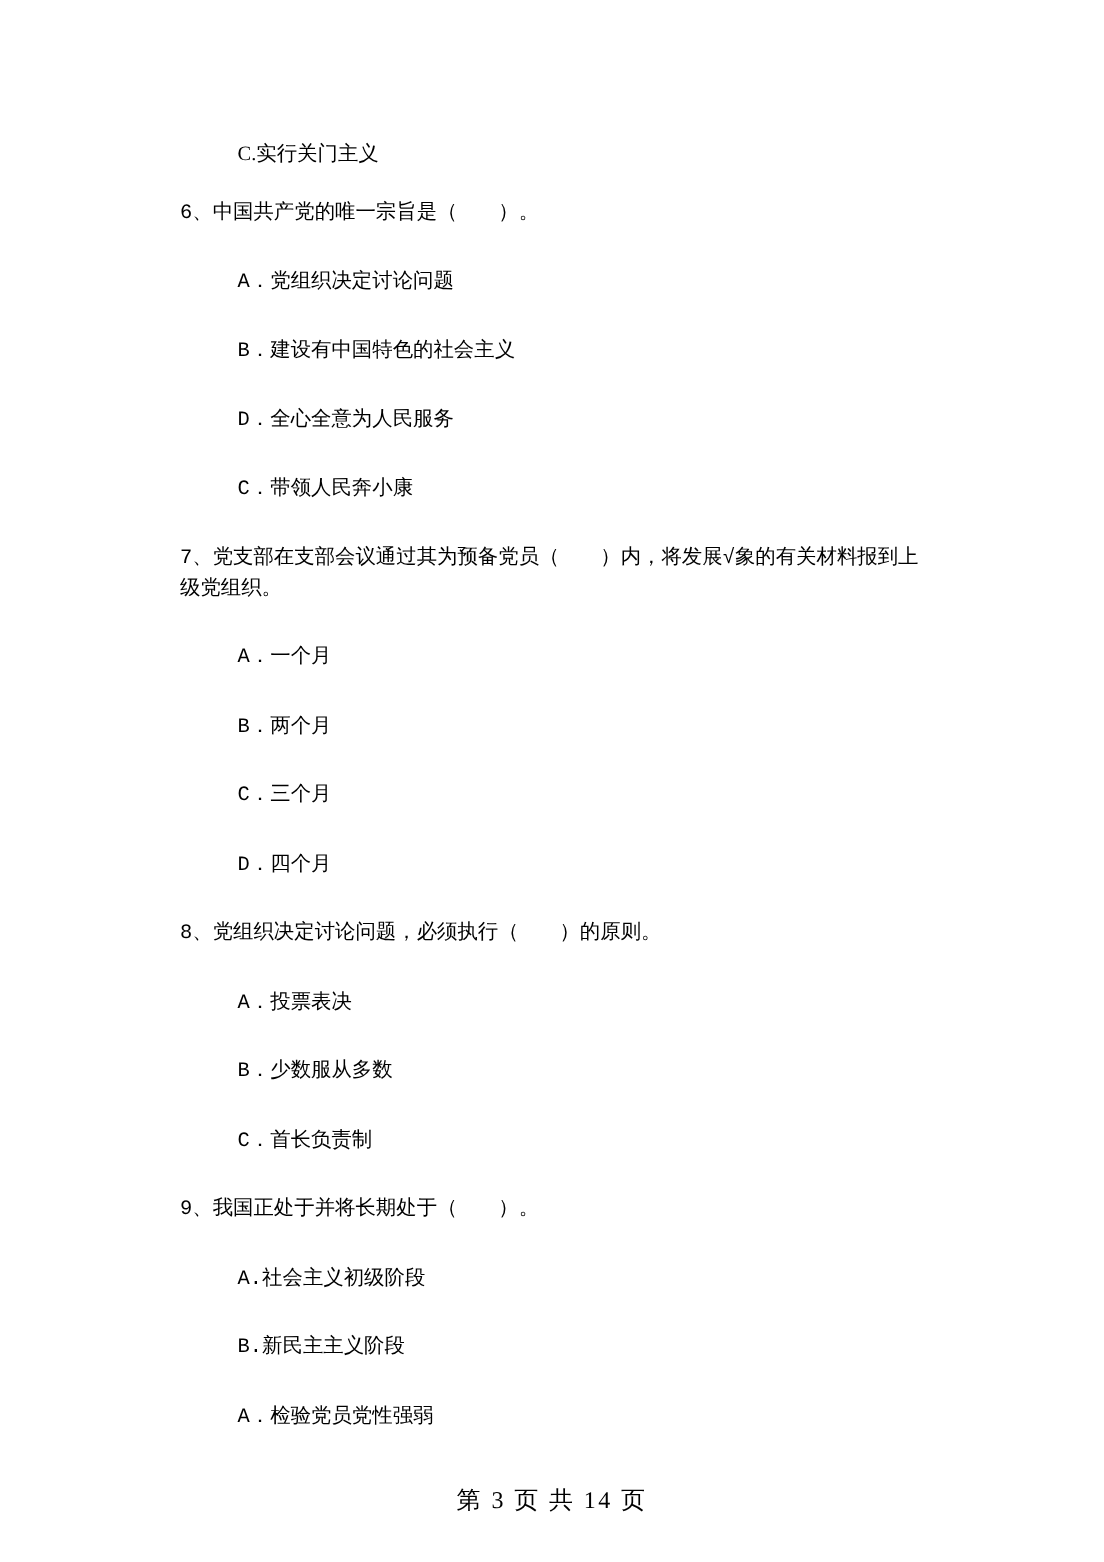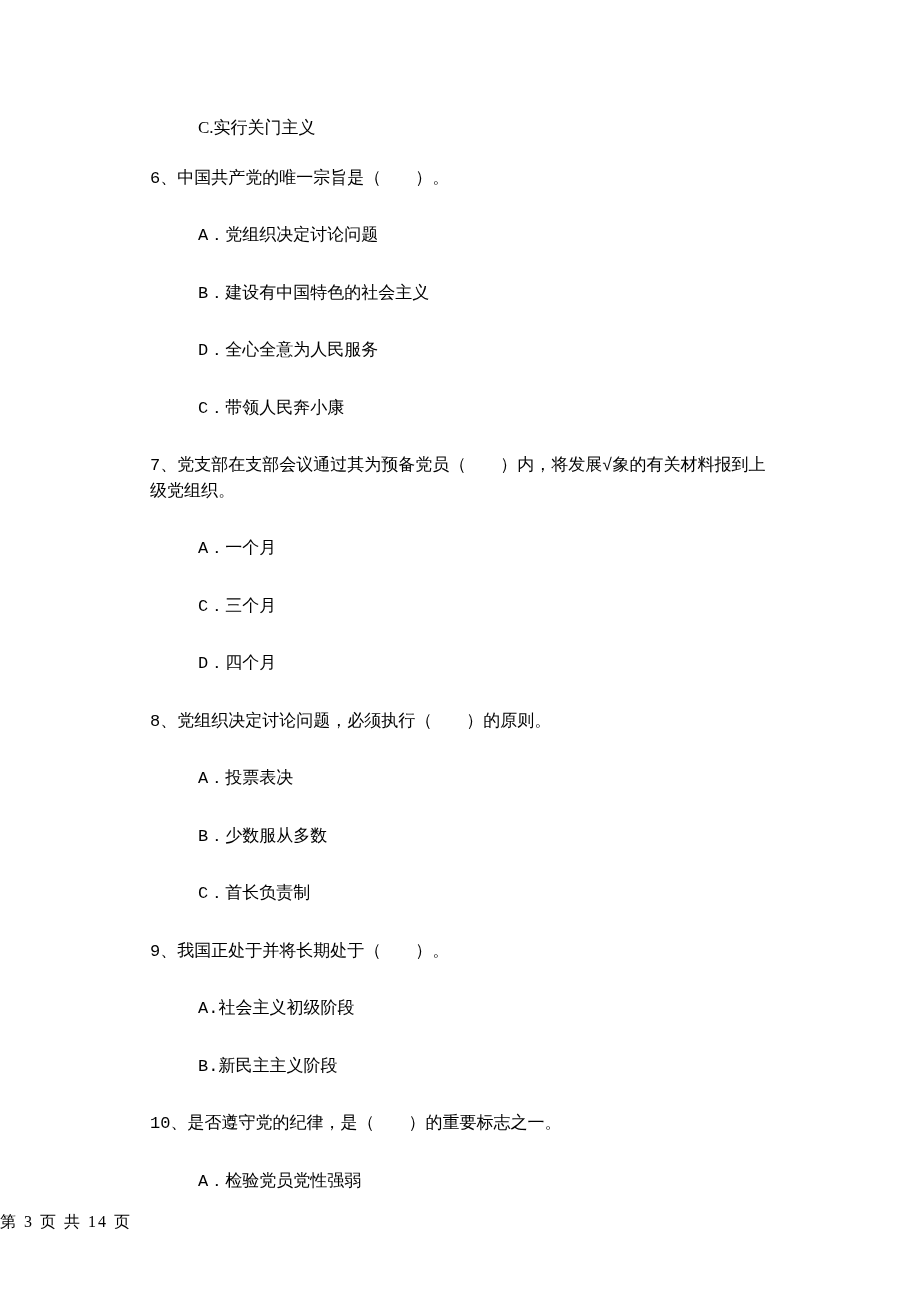--- a/index.html
+++ b/index.html
@@ -33,61 +33,62 @@
     }
     .option {
       padding-left: 48px;
       margin-bottom: 32px;
     }
     .option:last-child {
       margin-bottom: 0;
     }
     .page-footer {
       position: absolute;
-      bottom: 68px;
+      bottom: 36px;
       width: 100%;
-      font-size: 16px;
+      text-align: center;
+      font-size: 20px;
       letter-spacing: 2px;
     }
   </style>
 </head>
 <body>
 
 <div class="page-content">
   <div class="option-continuation">C.实行关门主义</div>
 
   <div class="question">
     <div class="question-text">6、中国共产党的唯一宗旨是（　　）。</div>
     <div class="option">A．党组织决定讨论问题</div>
     <div class="option">B．建设有中国特色的社会主义</div>
     <div class="option">D．全心全意为人民服务</div>
     <div class="option">C．带领人民奔小康</div>
   </div>
 
   <div class="question">
     <div class="question-text">7、党支部在支部会议通过其为预备党员（　　）内，将发展√象的有关材料报到上级党组织。</div>
     <div class="option">A．一个月</div>
+    <div class="option">B．两个月</div>
     <div class="option">C．三个月</div>
     <div class="option">D．四个月</div>
   </div>
 
   <div class="question">
     <div class="question-text">8、党组织决定讨论问题，必须执行（　　）的原则。</div>
     <div class="option">A．投票表决</div>
     <div class="option">B．少数服从多数</div>
     <div class="option">C．首长负责制</div>
   </div>
 
   <div class="question">
     <div class="question-text">9、我国正处于并将长期处于（　　）。</div>
     <div class="option">A.社会主义初级阶段</div>
     <div class="option">B.新民主主义阶段</div>
   </div>
 
   <div class="question">
-    <div class="question-text">10、是否遵守党的纪律，是（　　）的重要标志之一。</div>
     <div class="option">A．检验党员党性强弱</div>
 
   </div>
 
 </div>
 
 <div class="page-footer">第 3 页 共 14 页</div>
 
 </body></html>

